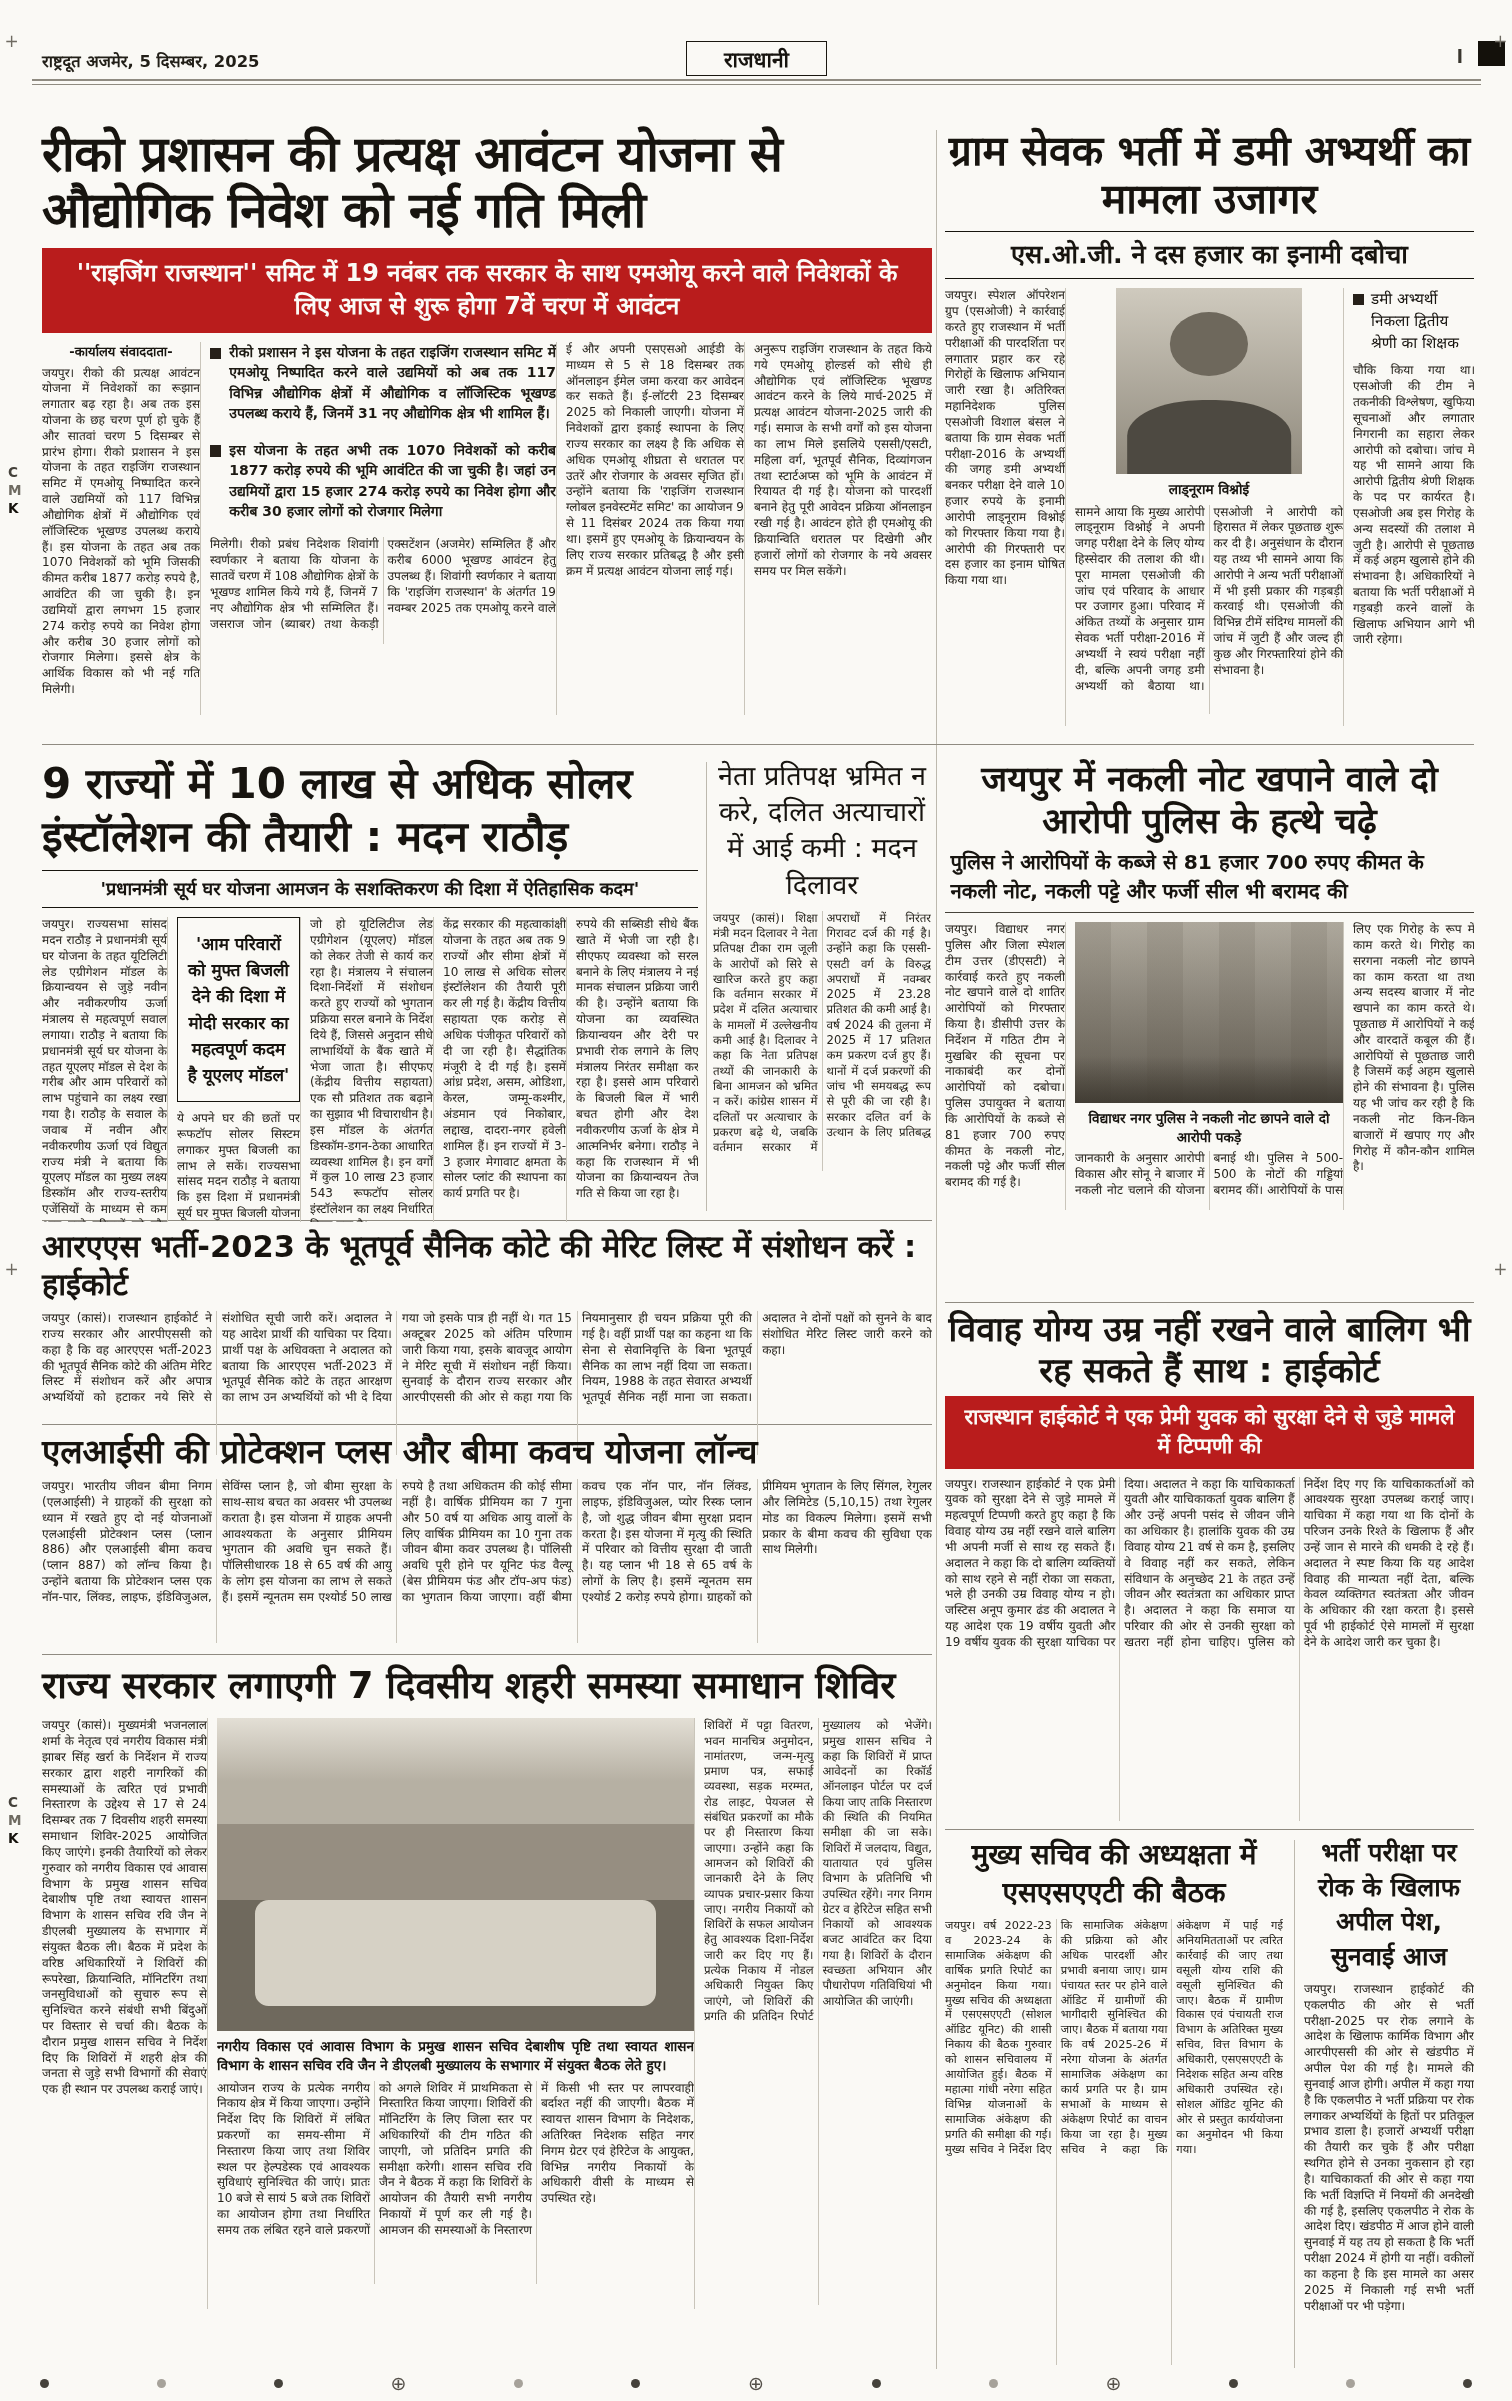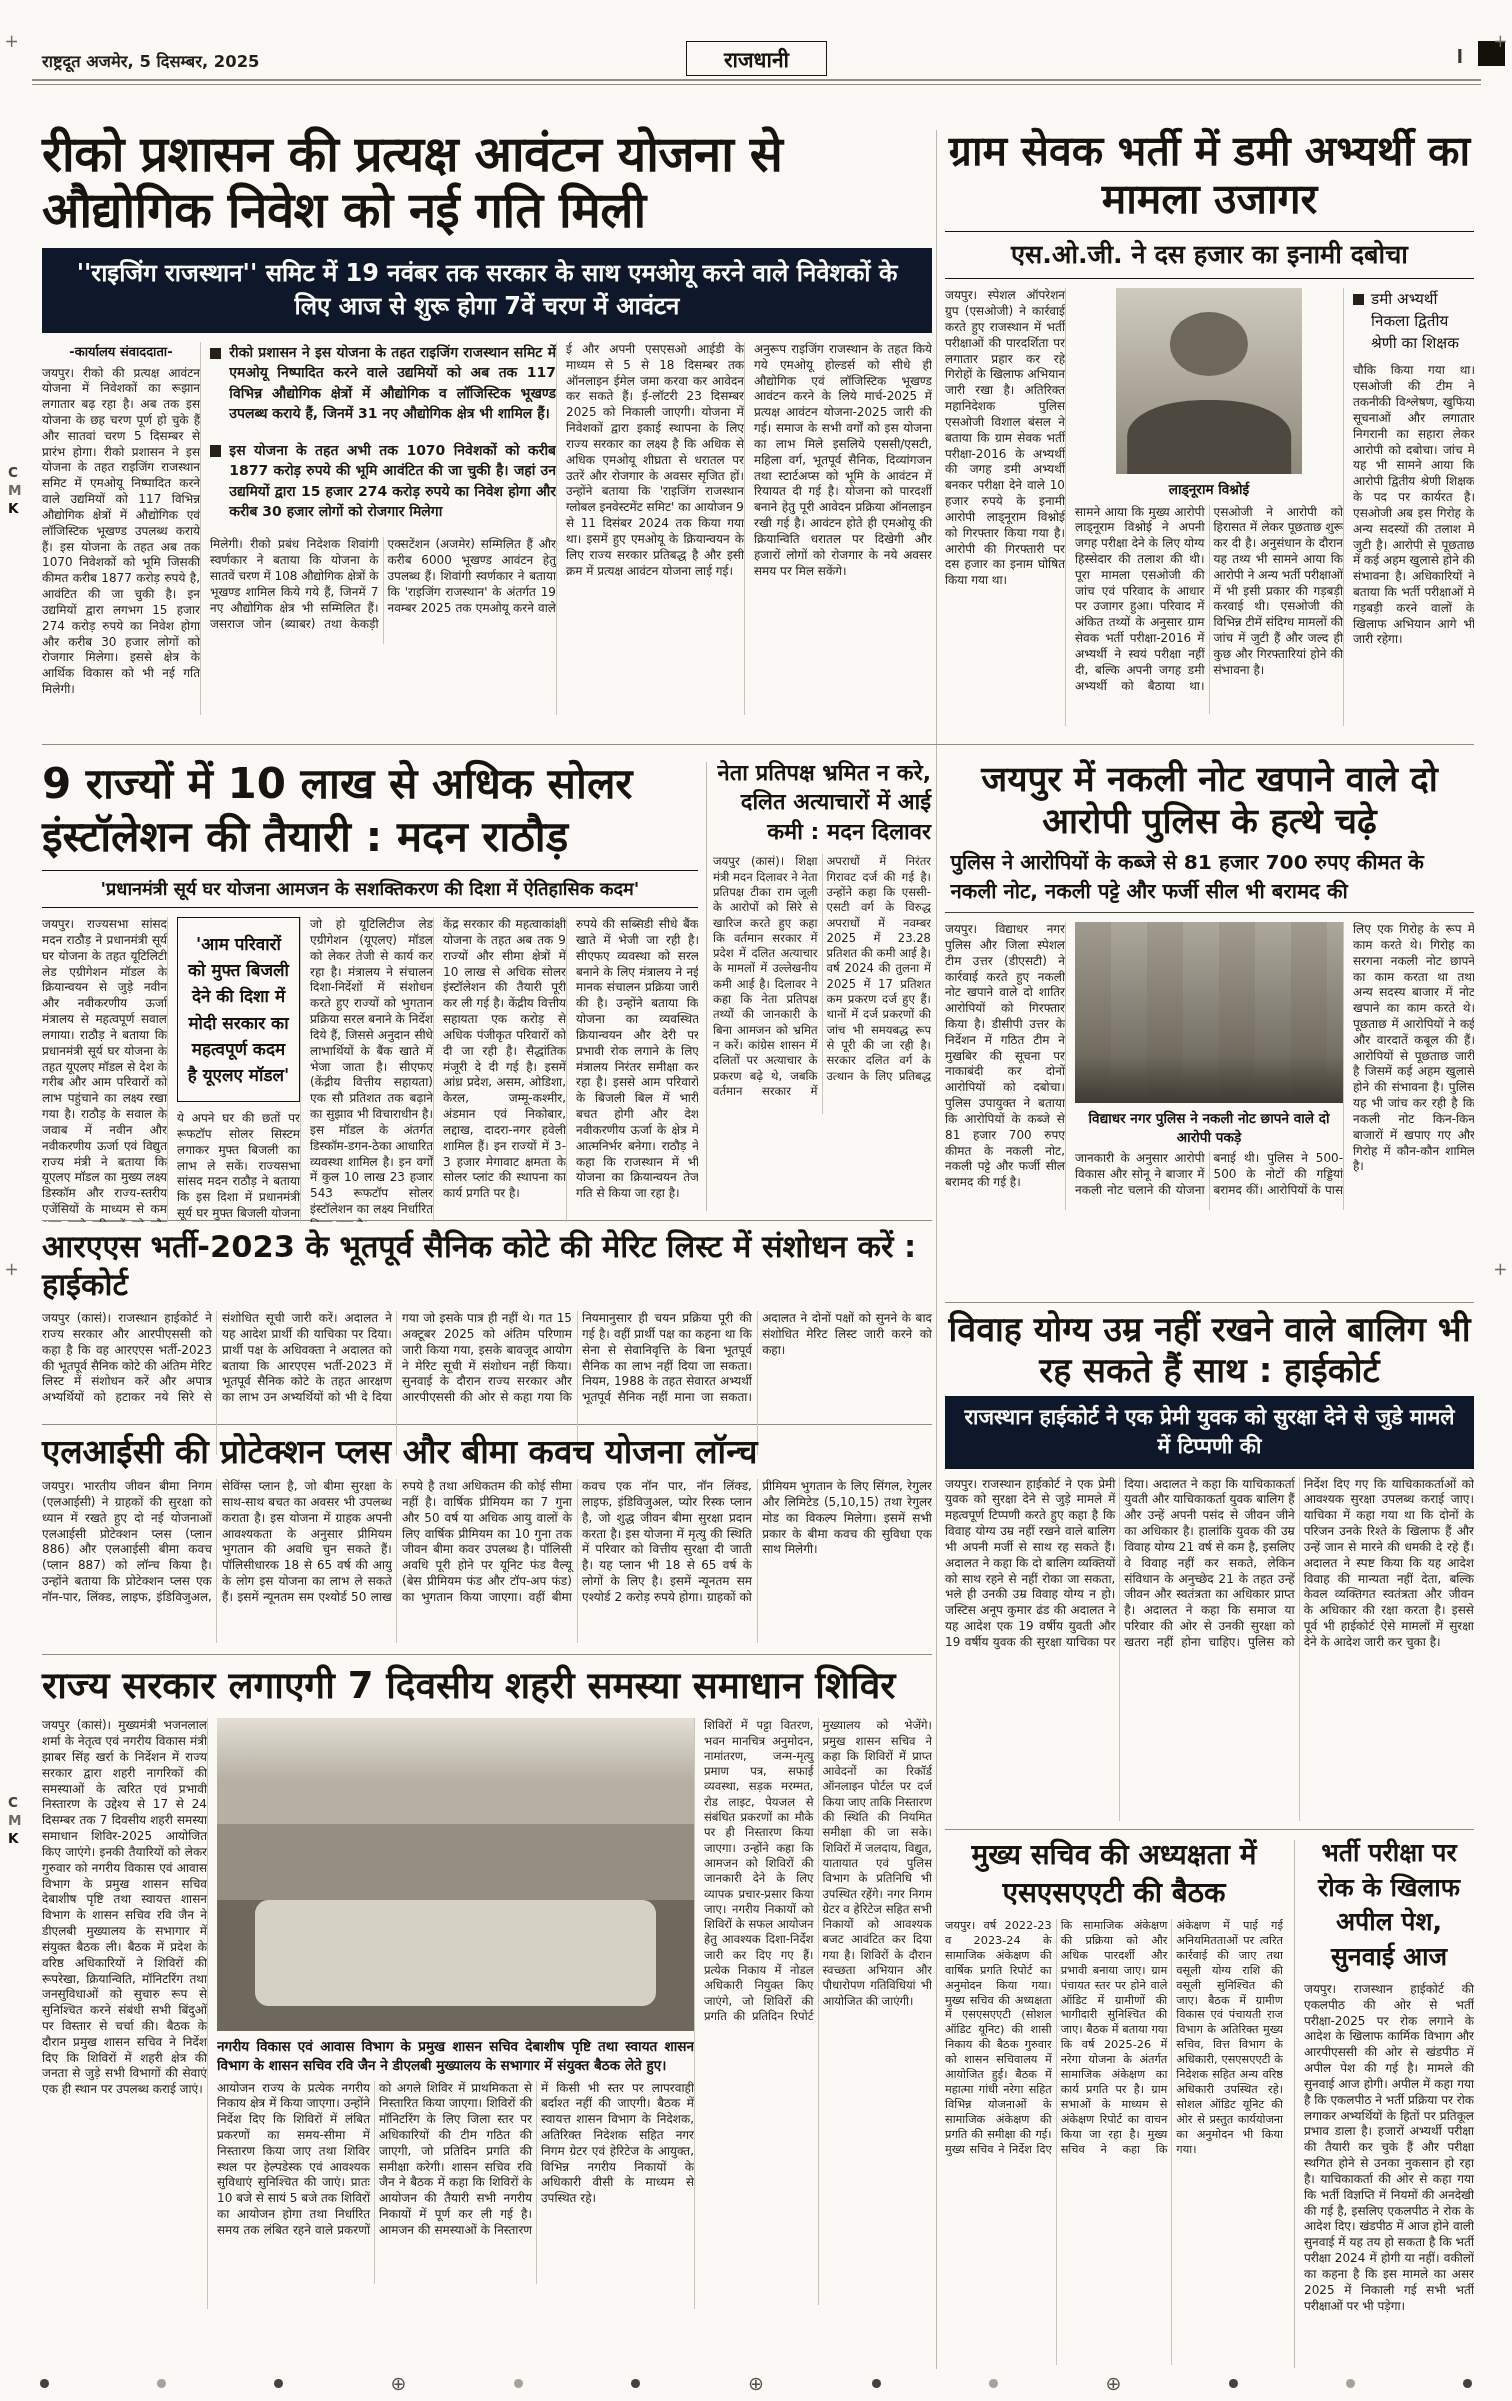--- a/index.html
+++ b/index.html
@@ -19,25 +19,25 @@
   .a9{left:945px;top:1309px;width:529px}
   .a10{left:945px;top:1836px;width:338px}
   .a11{left:1304px;top:1836px;width:170px}
   
   .h-giant{font-size:49px;font-weight:800;line-height:1.14;letter-spacing:-0.6px}
   .h-big{font-size:41px;font-weight:800;line-height:1.18;text-align:center}
   .h-med{font-size:35px;font-weight:800;line-height:1.2;text-align:center}
   .h-left-md{font-size:30.5px;font-weight:700;line-height:1.25}
   .a7 .hl{font-size:33px;font-weight:800;line-height:1.25}
   .a8 .hl{font-size:37px;font-weight:800;line-height:1.25}
-  .a4 .hl{font-size:22px;font-weight:700;line-height:1.34;text-align:right}
+  .a4 .hl{font-size:27px;font-weight:400;line-height:1.34;text-align:center}
   .a10 .hl{font-size:28px;font-weight:800;line-height:1.34;text-align:center}
   .a11 .hl{font-size:25px;font-weight:800;line-height:1.38;text-align:center}
   
-  .revbar{background:#0f172a;color:#fbfaf6;text-align:center;font-weight:700;margin-top:9px;padding:9px 17px;font-size:24px;line-height:1.4}
+  .revbar{background:#b91c1c;color:#fbfaf6;text-align:center;font-weight:700;margin-top:9px;padding:9px 17px;font-size:24px;line-height:1.4}
   .a9 .revbar{font-size:21px;padding:6.8px 12.4px;margin-top:5.6px}
   .a8 .revbar{font-size:24px}
   .ruledhead{border-top:1.7px solid #17150e;border-bottom:1.7px solid #17150e;text-align:center;font-weight:700;padding:5.6px 3.4px;margin-top:6.8px;line-height:1.4}
   .a2 .ruledhead{font-size:25.4px}
   .a3 .ruledhead{font-size:18px}
   .a5 .subbold{font-size:20.3px;font-weight:700;text-align:left;margin-top:5.6px;line-height:1.45;border-bottom:1.1px solid #46433a;padding:0 5.6px 5.6px}
   .byline{text-align:center;font-weight:700;font-size:13px;margin-bottom:5.6px}
   
   .frow{display:flex;margin-top:9px;overflow:hidden;align-items:stretch}
   .fcol{flex:0 0 auto;overflow:hidden}

